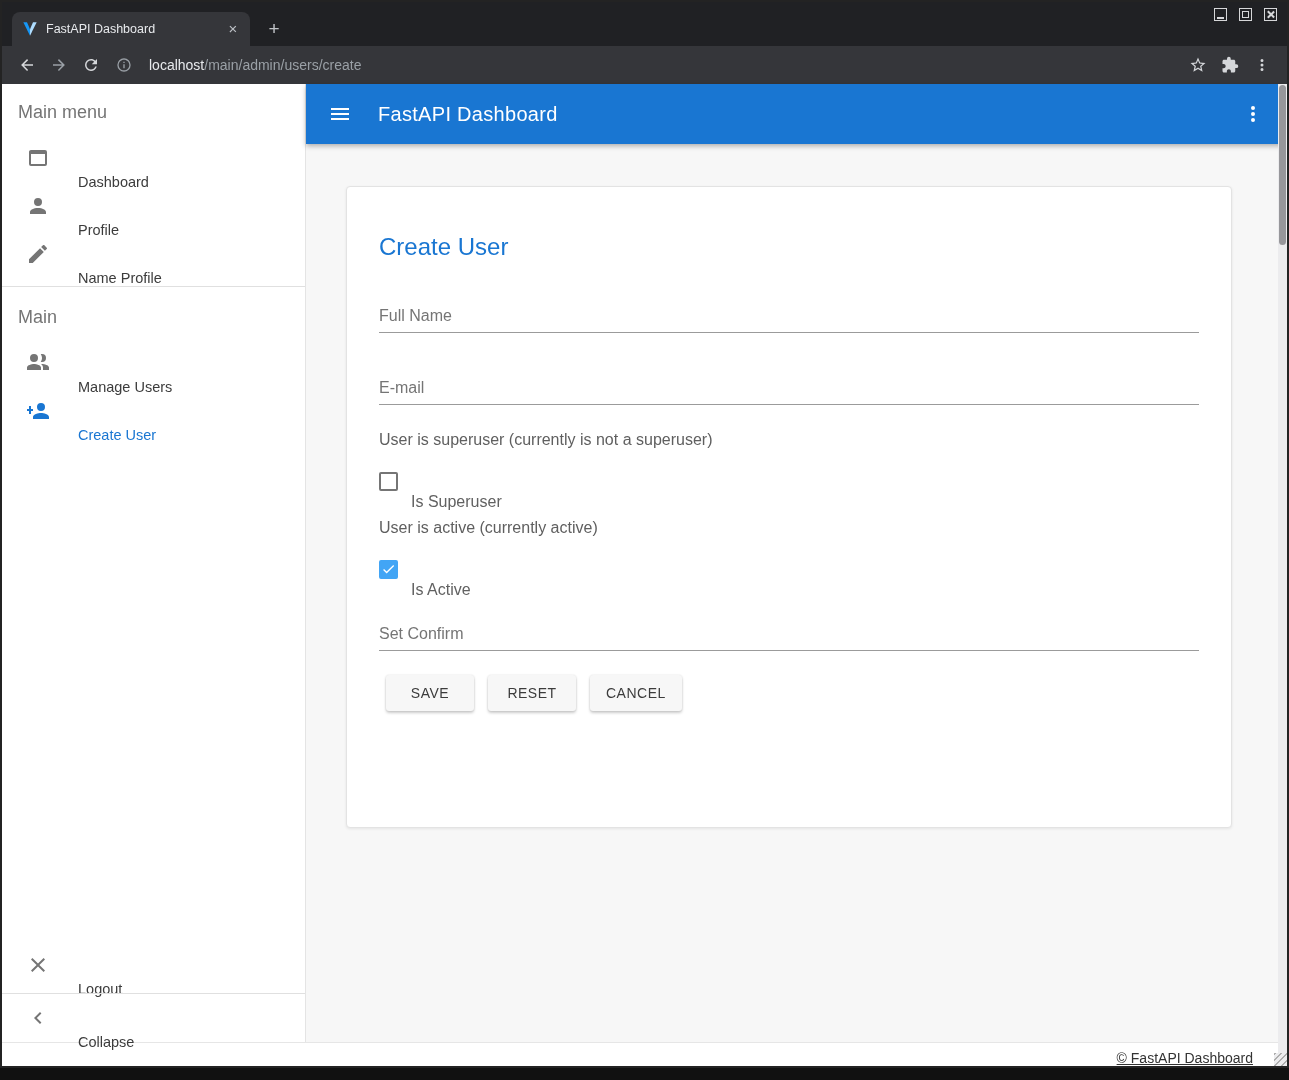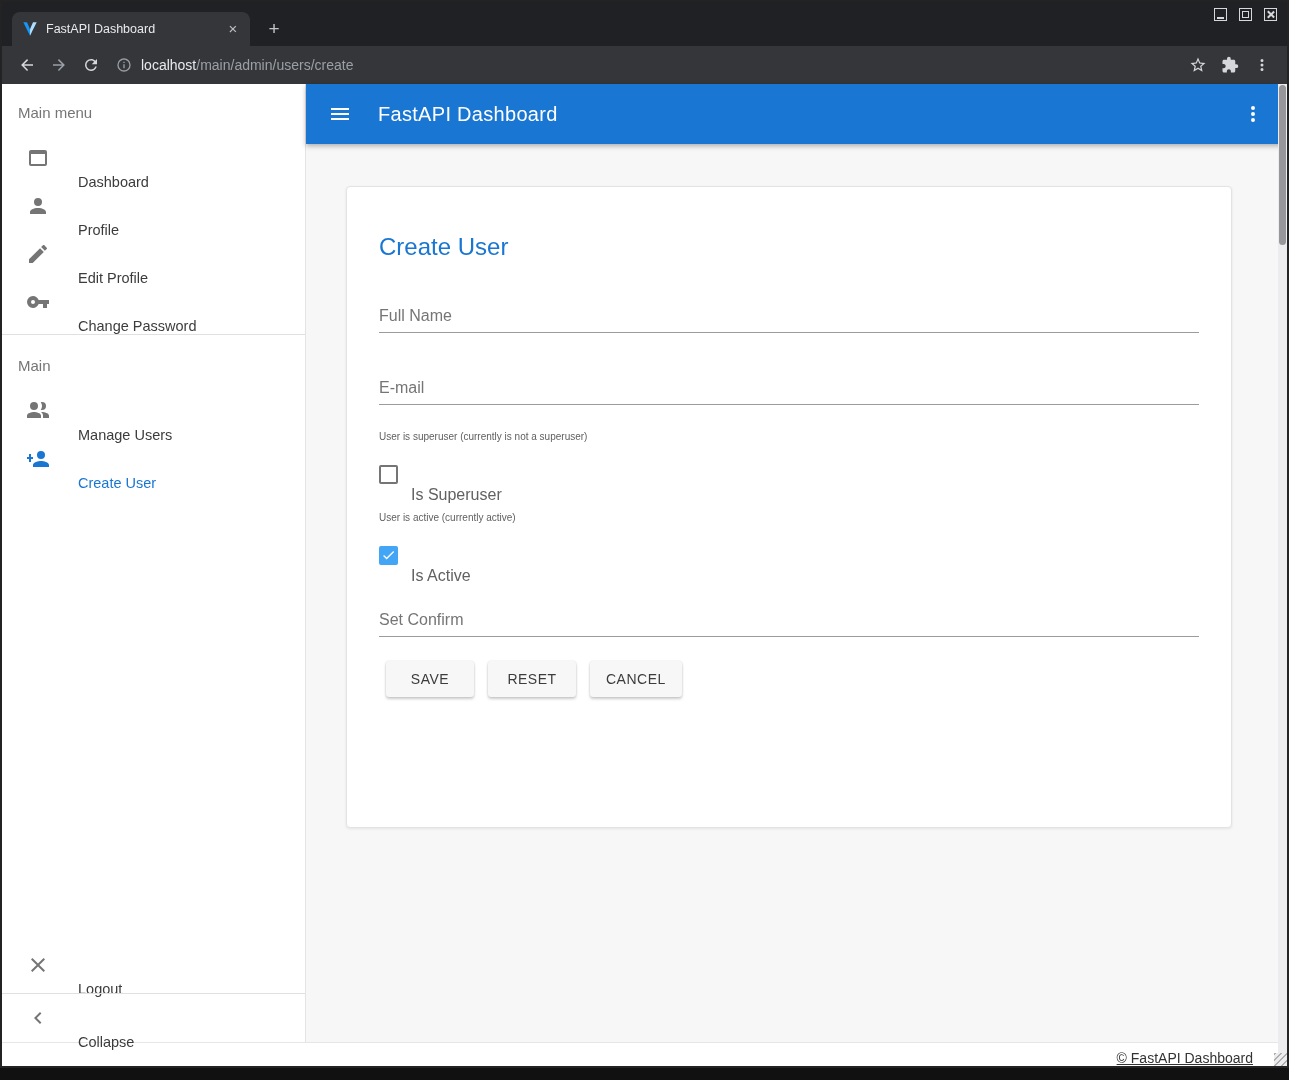--- a/index.html
+++ b/index.html
@@ -30,34 +30,34 @@
                    height:9px; width:1.6px; background:#d6d7d9; }
   .wc-close::before { transform:rotate(45deg); }
   .wc-close::after  { transform:rotate(-45deg); }
 
   .toolbar { height:38px; background:#35363a; display:flex; align-items:center;
              padding:0 10px; gap:2px; }
   .ticon { width:30px; height:28px; display:flex; align-items:center; justify-content:center;
            color:#d5d7da; border-radius:50%; flex:0 0 auto; }
   .ticon svg { width:18px; height:18px; fill:currentColor; }
   .ticon.dim { color:#9aa0a6; }
-  .urlbox { flex:1; display:flex; align-items:center; gap:9px; padding-left:8px;
+  .urlbox { flex:1; display:flex; align-items:center; gap:17px; padding-left:8px;
             font-size:14px; min-width:0; }
   .url-host { color:#e8eaed; }
   .url-path { color:#9aa0a6; }
   .info-ic { color:#9aa0a6; display:flex; }
   .info-ic svg { width:16px; height:16px; fill:currentColor; }
 
   
   .app { height:958px; display:flex; background:#f7f7f7; }
 
   .sidebar { width:304px; background:#fff; border-right:1px solid #e4e4e4;
              display:flex; flex-direction:column; padding-top:6px; }
   .subheader { height:44px; display:flex; align-items:center; padding:0 16px;
-               color:#757575; font-size:15px; }
+               color:#757575; font-size:18px; }
   .sitem { height:48px; display:flex; align-items:center; padding:0 16px; color:#3c3c3c; }
   .sitem .sicon { width:24px; height:24px; margin:0 28px 0 8px; color:#757575; flex:0 0 24px; }
   .sitem .sicon svg { width:24px; height:24px; fill:currentColor; display:block; }
   .sitem .slabel { font-size:14.5px;margin-top:48px; }
   .sitem.active, .sitem.active .sicon { color:#1976d2; }
   .sdivider { height:1px; background:#e0e0e0; margin:8px 0; }
   .sspacer { flex:1; }
 
   .main { flex:1; display:flex; flex-direction:column; min-width:0; }
   .vappbar { height:60px; background:#1976d2; display:flex; align-items:center;
@@ -70,21 +70,21 @@
 
   .content { flex:1; overflow:hidden; padding:42px 48px 0 40px; }
   .card { width:886px; height:642px; background:#fff; border:1px solid #e3e3e3;
           border-radius:4px; box-shadow:0 1px 3px rgba(0,0,0,.08);
           padding:24px 32px 40px; }
   .card-title { color:#1976d2; font-size:24px; font-weight:500; margin:22px 0 10px; }
 
   .tfield { margin-top:46px; }
   .tfield .tlabel { font-size:16px; color:#757575; display:block; min-height:19px; }
   .tfield .underline { margin-top:6px; height:1px; background:#9b9b9b; }
-  .hint { margin-top:26px; font-size:10px; color:#5f5f5f; }
+  .hint { margin-top:26px; font-size:16px; color:#5f5f5f; }
   .cbrow { margin-top:20px; display:flex; align-items:center; gap:13px; height:24px; }
   .cb { width:19px; height:19px; border:2px solid #757575; border-radius:2px;
         display:flex; align-items:center; justify-content:center; background:#fff; }
   .cb svg { width:16px; height:16px; fill:#fff; display:none; }
   .cb.checked { background:#42a5f5; border-color:#42a5f5; }
   .cb.checked svg { display:block; }
   .cblabel { font-size:16px; color:#616161;margin-top:41px; }
   .pw { margin-top:44px; }
 
   .actions { display:flex; gap:14px; margin-top:24px; padding-left:7px; }
@@ -193,31 +193,23 @@
         </span>
         <span class="slabel">Profile</span>
       </div>
 
       <div class="sitem">
         <span class="sicon">
           <svg viewBox="0 0 24 24">
               <path d="M20.71,7.04C21.1,6.65 21.1,6 20.71,5.63L18.37,3.29C18,2.9 17.35,2.9 16.96,3.29L15.12,5.12L18.87,8.87M3,17.25V21H6.75L17.81,9.93L14.06,6.18L3,17.25Z"></path>
             </svg>
         </span>
-        <span class="slabel">Edit Profile</span>
-      </div>
-
-      <div class="sitem">
-        <span class="sicon">
-          <svg viewBox="0 0 24 24">
-              <path d="M7,14A2,2 0 0,1 5,12A2,2 0 0,1 7,10A2,2 0 0,1 9,12A2,2 0 0,1 7,14M12.65,10C11.83,7.67 9.61,6 7,6A6,6 0 0,0 1,12A6,6 0 0,0 7,18C9.61,18 11.83,16.33 12.65,14H17V18H21V14H23V10H12.65Z"></path>
-            </svg>
-        </span>
-        <span class="slabel">Change Password</span>
-      </div>
+        <span class="slabel">Name Profile</span>
+      </div>
+
 
       <div class="sdivider"></div>
       <div class="subheader">Main</div>
 
       <div class="sitem">
         <span class="sicon">
           <svg viewBox="0 0 24 24">
               <path d="M16,13C15.71,13 15.38,13 15.03,13.05C16.19,13.89 17,15 17,16.5V19H23V16.5C23,14.17 18.33,13 16,13M8,13C5.67,13 1,14.17 1,16.5V19H15V16.5C15,14.17 10.33,13 8,13M8,11A4,4 0 0,0 12,7A4,4 0 0,0 8,3A4,4 0 0,0 4,7A4,4 0 0,0 8,11M16,11A4,4 0 0,0 20,7A4,4 0 0,0 16,3C15.54,3 15.11,3.08 14.7,3.22C15.5,4.26 16,5.57 16,7C16,8.43 15.5,9.74 14.7,10.78C15.11,10.92 15.54,11 16,11Z"></path>
             </svg>
         </span>

